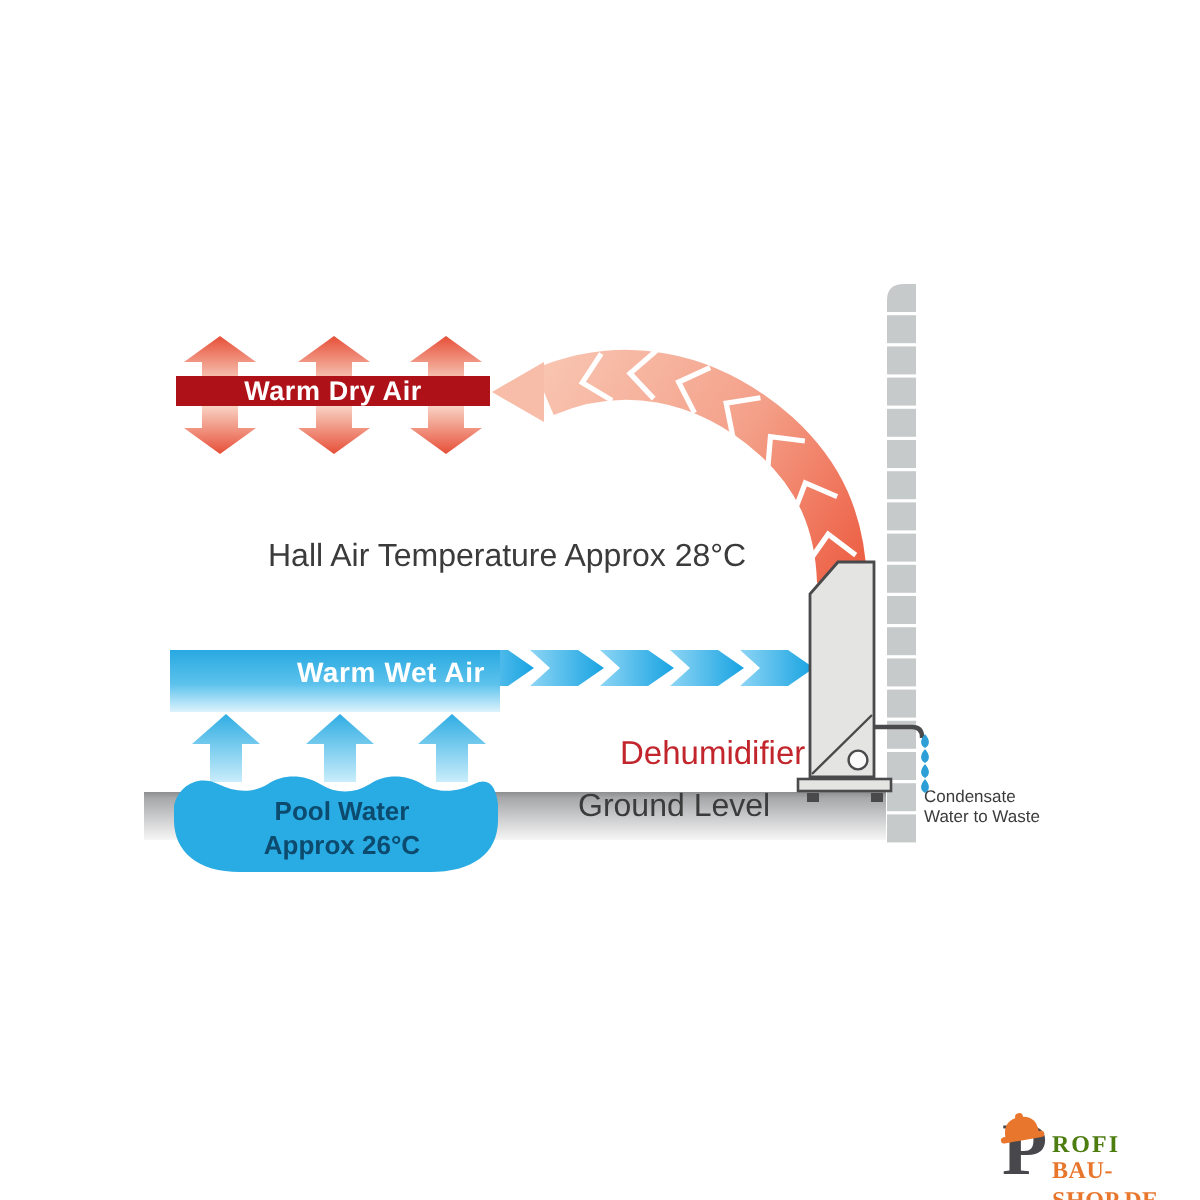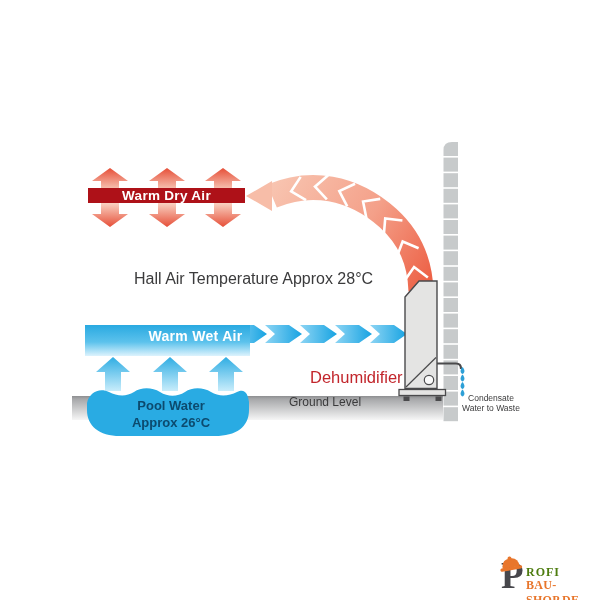--- a/index.html
+++ b/index.html
@@ -1,25 +1,25 @@
 <!DOCTYPE html>
 <html><head>
 <meta charset="utf-8">
 <style>
   html,body{margin:0;padding:0;background:#fff;}
   #stage{position:relative;width:600px;height:600px;background:#ffffff;overflow:hidden;
          font-family:"Liberation Sans",sans-serif;}
   #art{position:absolute;left:0;top:0;}
-  .lbl{position:absolute;color:#3b3b3c;white-space:nowrap;text-align:center;}
+  .lbl{position:absolute;color:#3b3b3c;white-space:nowrap;}
   .band-label{display:flex;align-items:center;justify-content:center;color:#ffffff;font-weight:bold;}
   #warm-dry-label{left:88px;top:187px;width:157px;height:16px;font-size:13.5px;letter-spacing:.3px;}
   #warm-wet-label{left:85px;top:324px;width:165px;height:24px;font-size:14px;letter-spacing:.3px;margin-left:28px;}
   #hall-air-label{left:134px;top:270px;font-size:16px;}
   #dehumidifier-label{left:310px;top:368px;font-size:16.5px;color:#c2262c;}
-  #ground-label{left:289px;top:395px;font-size:12px;}
+  #ground-label{left:289px;top:395px;font-size:16px;}
   #pool-label{left:101px;top:398px;width:140px;text-align:center;color:#0c4a6e;font-weight:bold;
               font-size:13px;line-height:16.5px;}
   #condensate-label{left:462px;top:393px;font-size:8.5px;line-height:10px;}
   
   #logo{position:absolute;left:499px;top:556px;width:95px;height:42px;}
   #logo .p{position:absolute;left:2px;top:3px;font-family:"Liberation Serif",serif;
            font-weight:bold;font-size:37px;line-height:34px;color:#47474c;}
   #logo .helmet{position:absolute;left:0px;top:0px;transform:rotate(-10deg);}
   #logo .rofi{position:absolute;left:27px;top:9px;font-family:"Liberation Serif",serif;
               font-weight:bold;font-size:12px;letter-spacing:1px;color:#4d7c0f;}

